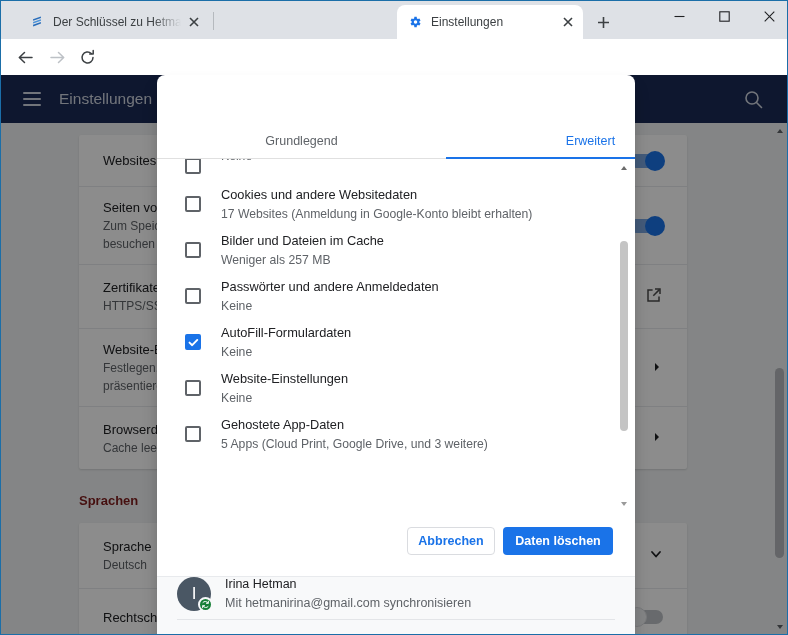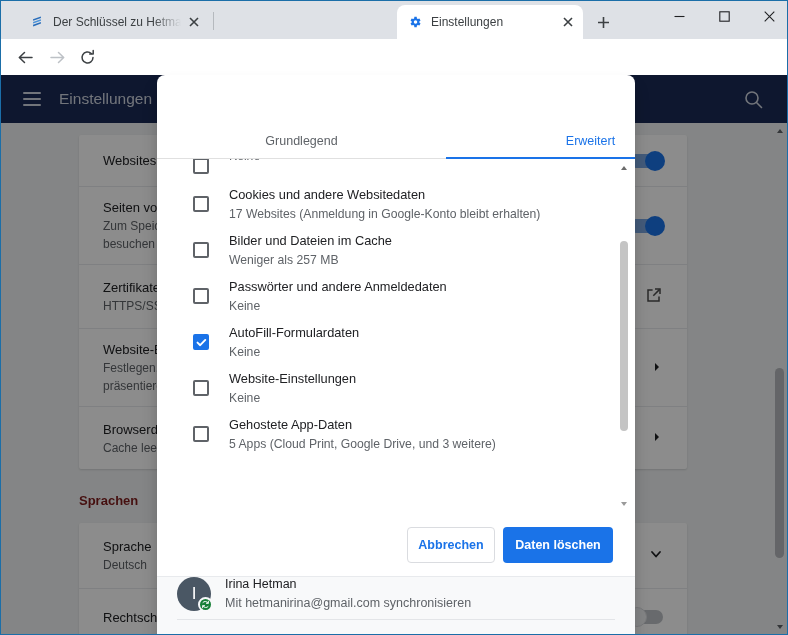--- a/index.html
+++ b/index.html
@@ -96,37 +96,37 @@
   .dlg{position:absolute;left:156px;top:74px;width:478px;height:559px;background:#fff;
        border-radius:8px 8px 0 0;box-shadow:0 11px 15px rgba(0,0,0,.2);overflow:hidden;}
   .dlg-title{position:absolute;left:20px;top:18px;font-size:15px;color:#202124;}
   .dlg-tabs{position:absolute;left:0;top:48px;width:578px;height:35px;display:flex;
             border-bottom:1px solid #e0e0e0;text-align:center;}
   .dlg-tab{flex:1 1 50%;display:flex;align-items:center;justify-content:center;
            font-size:12.5px;color:#5f6368;position:relative;font-weight:500;}
   .dlg-tab.sel{color:#1a73e8;}
   .dlg-tab.sel:after{content:"";position:absolute;left:0;right:0;bottom:-1px;height:2px;background:#1a73e8;}
 
-  .dlg-list{position:absolute;left:16px;top:84px;width:478px;height:355px;overflow:hidden;}
+  .dlg-list{position:absolute;left:8px;top:84px;width:478px;height:355px;overflow:hidden;}
   .cb-row{position:absolute;left:0;width:478px;display:flex;padding:0 18px 0 20px;box-sizing:border-box;}
   .cb{flex:0 0 16px;width:16px;height:16px;border-radius:2px;box-sizing:border-box;
       margin-top:11px;margin-right:20px;}
   .cb.off{border:2px solid #5f6368;background:#fff;}
   .cb.on{background:#1a73e8;border:2px solid #1a73e8;display:flex;align-items:center;justify-content:center;}
   .cb-txt{flex:1 1 auto;min-width:0;}
   .cb-t{font-size:12.8px;color:#202124;line-height:20px;white-space:nowrap;}
   .cb-s{font-size:12.2px;color:#5f6368;line-height:19px;white-space:nowrap;}
 
   .dlg-sb{position:absolute;right:4px;top:86px;width:14px;height:350px;}
   .dlg-sb .trk{position:absolute;left:0;top:0;width:14px;height:350px;background:#fff;}
   .dlg-sb .thumb{position:absolute;left:3px;width:8px;background:#c4c4c4;border-radius:4px;}
   .dlg-sb .arr{position:absolute;left:0;width:14px;height:14px;display:flex;align-items:center;justify-content:center;}
 
   .dlg-actions{position:absolute;left:0;top:439px;width:478px;height:62px;}
-  .btn{position:absolute;top:13px;height:36px;border-radius:4px;display:flex;
+  .btn{position:absolute;top:13px;height:28px;border-radius:4px;display:flex;
        align-items:center;justify-content:center;font-size:12.5px;font-weight:600;
        box-sizing:border-box;}
   .btn-cancel{right:140px;width:88px;background:#fff;border:1px solid #dadce0;color:#1a73e8;}
   .btn-primary{right:22px;width:110px;background:#1a73e8;color:#fff;}
 
   .dlg-foot{position:absolute;left:0;top:501px;width:478px;height:58px;background:#f8f9fa;
             border-top:1px solid #e8eaed;}
   .acct{position:absolute;left:20px;top:-2px;display:flex;align-items:center;}
   .acct-av{position:relative;width:34px;height:34px;border-radius:50%;background:#4a5764;
            display:flex;align-items:center;justify-content:center;color:#fff;font-size:17px;

